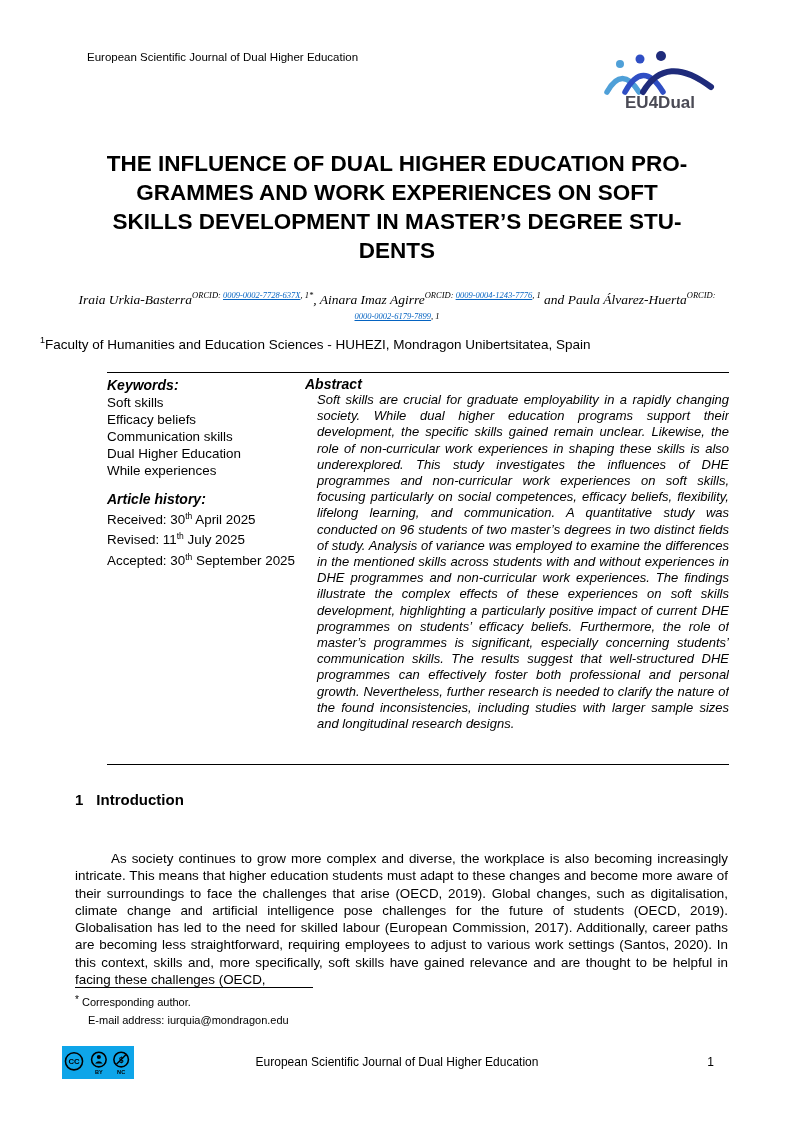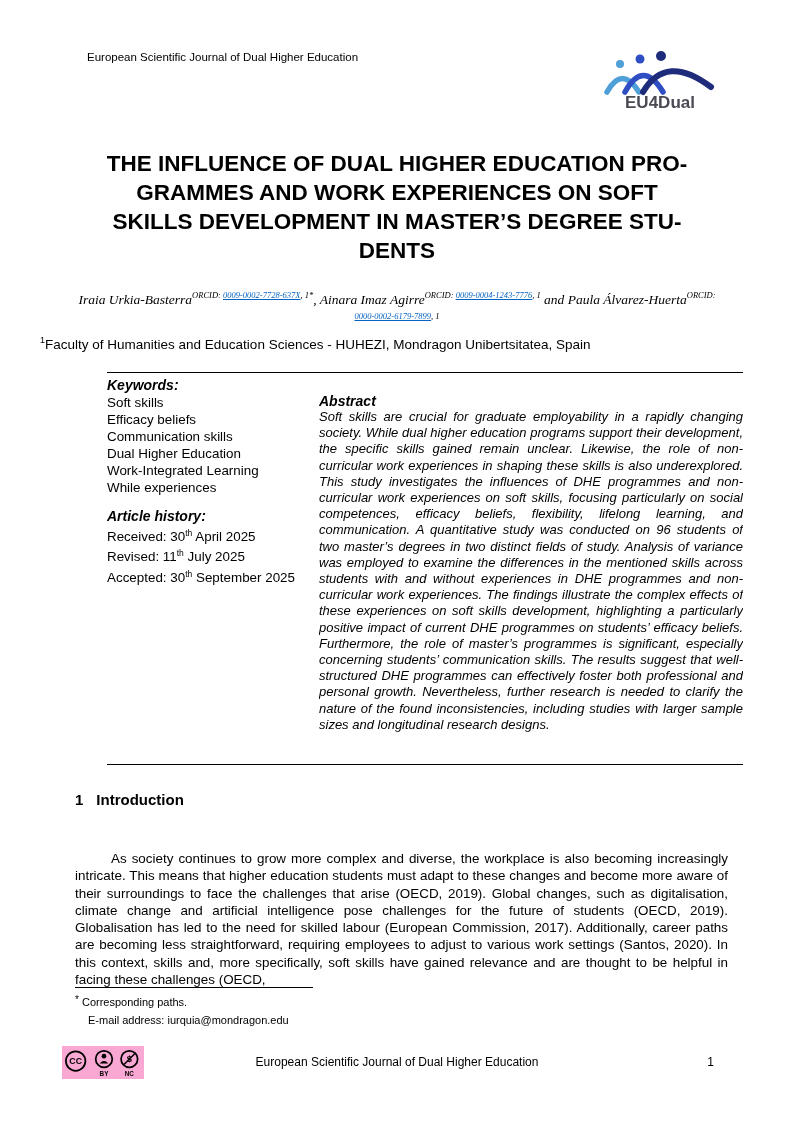--- a/index.html
+++ b/index.html
@@ -24,38 +24,38 @@
   .aff-sup { font-size:9px; vertical-align:super; }
   
   .col-keywords {
     position:absolute; left:75px; top:372px; width:212px; height:393px; box-sizing:border-box;
     border-top:1.5px solid #000; border-bottom:1.5px solid #000; padding-top:4px;
     font-size:13.4px; line-height:17px;margin-left:32px;
   }
   .col-heading { font-weight:bold; font-style:italic; font-size:14px; }
   .history-block { margin-top:12px; }
   .col-abstract {
-    position:absolute; left:319px; top:372px; width:424px; height:393px; box-sizing:border-box;
-    border-top:1.5px solid #000; border-bottom:1.5px solid #000; padding-top:20px;
+    position:absolute; left:305px; top:372px; width:424px; height:393px; box-sizing:border-box;
+    border-top:1.5px solid #000; border-bottom:1.5px solid #000; padding-top:3px;
     font-style:italic; font-size:13px; line-height:16.2px; overflow:hidden;
   }
   .abstract-heading { font-weight:bold; font-size:14px; line-height:16px; }
-  .abstract-text { text-align:justify; }
+  .abstract-text { text-align:justify;margin-left:12px; }
   
   .section-heading { position:absolute; left:75px; top:791px; font-weight:bold; font-size:15px; }
   .section-title { margin-left:13px; }
   .intro-para { position:absolute; left:75px; top:817px; width:653px; text-align:justify;
                 font-size:13.4px; line-height:17.3px; text-indent:36px;margin-top:33px; }
   
   .footnote-rule { position:absolute; left:75px; top:987px; width:238px; border-top:1.5px solid #000; }
   .footnote-1 { position:absolute; left:75px; top:994px; font-size:11px; }
   .fn-marker { font-size:10px; vertical-align:3px; }
   .footnote-2 { position:absolute; left:88px; top:1014px; font-size:11px; }
   
-  .cc-badge { position:absolute; left:62px; top:1046px; width:82px; height:33px; background:#f9a8d4;
+  .cc-badge { position:absolute; left:62px; top:1046px; width:72px; height:33px; background:#0ea5e9;
               display:flex; align-items:center; justify-content:center; }
   .footer-journal { position:absolute; left:0; top:1055px; width:794px; text-align:center; font-size:12px; }
   .page-number { position:absolute; left:694px; top:1055px; width:20px; text-align:right; font-size:12px; }
 </style>
 </head>
 <body>
 
 <div class="page">
 
   <div class="header-left">
@@ -84,40 +84,39 @@
   <div class="authors"><span>Iraia Urkia-Basterra</span><span class="sup"><span>ORCID: </span><a class="orcid-link">0009-0002-7728-637X</a><span>, 1*</span></span><span class="pre">, </span><span>Ainara Imaz Agirre</span><span class="sup"><span>ORCID: </span><a class="orcid-link">0009-0004-1243-7776</a><span>, 1</span></span><span class="pre"> and </span><span>Paula Álvarez-Huerta</span><span class="sup"><span>ORCID: </span><a class="orcid-link">0000-0002-6179-7899</a><span>, 1</span></span></div>
 
   <div class="affiliation"><span class="aff-sup">1</span><span>Faculty of Humanities and Education Sciences - HUHEZI, Mondragon Unibertsitatea, Spain</span></div>
 
   <div class="col-keywords">
     <div class="col-heading">Keywords:</div>
     <div>Soft skills</div>
     <div>Efficacy beliefs</div>
     <div>Communication skills</div>
     <div>Dual Higher Education</div>
-    <div>Work-Integrated Learning</div>
     <div>While experiences</div>
     <div class="history-block">
       <div class="col-heading">Article history:</div>
       <div><span>Received: 30</span><span class="sup">th</span><span> April 2025</span></div>
       <div><span>Revised: 11</span><span class="sup">th</span><span> July 2025</span></div>
       <div><span>Accepted: 30</span><span class="sup">th</span><span> September 2025</span></div>
     </div>
   </div>
 
   <div class="col-abstract">
     <div class="abstract-heading">Abstract</div>
     <div class="abstract-text">Soft skills are crucial for graduate employability in a rapidly changing society. While dual higher education programs support their development, the specific skills gained remain unclear. Likewise, the role of non-curricular work experiences in shaping these skills is also underexplored. This study investigates the influences of DHE programmes and non-curricular work experiences on soft skills, focusing particularly on social competences, efficacy beliefs, flexibility, lifelong learning, and communication. A quantitative study was conducted on 96 students of two master’s degrees in two distinct fields of study. Analysis of variance was employed to examine the differences in the mentioned skills across students with and without experiences in DHE programmes and non-curricular work experiences. The findings illustrate the complex effects of these experiences on soft skills development, highlighting a particularly positive impact of current DHE programmes on students’ efficacy beliefs. Furthermore, the role of master’s programmes is significant, especially concerning students’ communication skills. The results suggest that well-structured DHE programmes can effectively foster both professional and personal growth. Nevertheless, further research is needed to clarify the nature of the found inconsistencies, including studies with larger sample sizes and longitudinal research designs.</div>
   </div>
 
   <div class="section-heading"><span>1</span><span class="section-title">Introduction</span></div>
   <div class="intro-para">As society continues to grow more complex and diverse, the workplace is also becoming increasingly intricate. This means that higher education students must adapt to these changes and become more aware of their surroundings to face the challenges that arise (OECD, 2019). Global changes, such as digitalisation, climate change and artificial intelligence pose challenges for the future of students (OECD, 2019). Globalisation has led to the need for skilled labour (European Commission, 2017). Additionally, career paths are becoming less straightforward, requiring employees to adjust to various work settings (Santos, 2020). In this context, skills and, more specifically, soft skills have gained relevance and are thought to be helpful in facing these challenges (OECD,</div>
 
   <div class="footnote-rule"></div>
-  <div class="footnote-1"><span class="fn-marker">*</span><span class="pre"> Corresponding paths.</span></div>
+  <div class="footnote-1"><span class="fn-marker">*</span><span class="pre"> Corresponding author.</span></div>
   <div class="footnote-2">E-mail address: iurquia@mondragon.edu</div>
 
   <div class="cc-badge">
     <svg width="84" height="30" viewBox="0 0 84 30">
       <circle cx="14" cy="13" r="10" stroke="#000" stroke-width="1.8" fill="none"></circle>
       <text x="14" y="16.5" text-anchor="middle" font-size="9" font-weight="bold" fill="#000">CC</text>
       <circle cx="43" cy="11" r="8.5" stroke="#000" stroke-width="1.8" fill="none"></circle>
       <circle cx="43" cy="8" r="2.4" fill="#000"></circle>
       <path d="M 38.5 15.5 Q 43 10.5 47.5 15.5 Z" fill="#000"></path>
       <text x="43" y="28" text-anchor="middle" font-size="6.5" font-weight="bold" fill="#000">BY</text>

